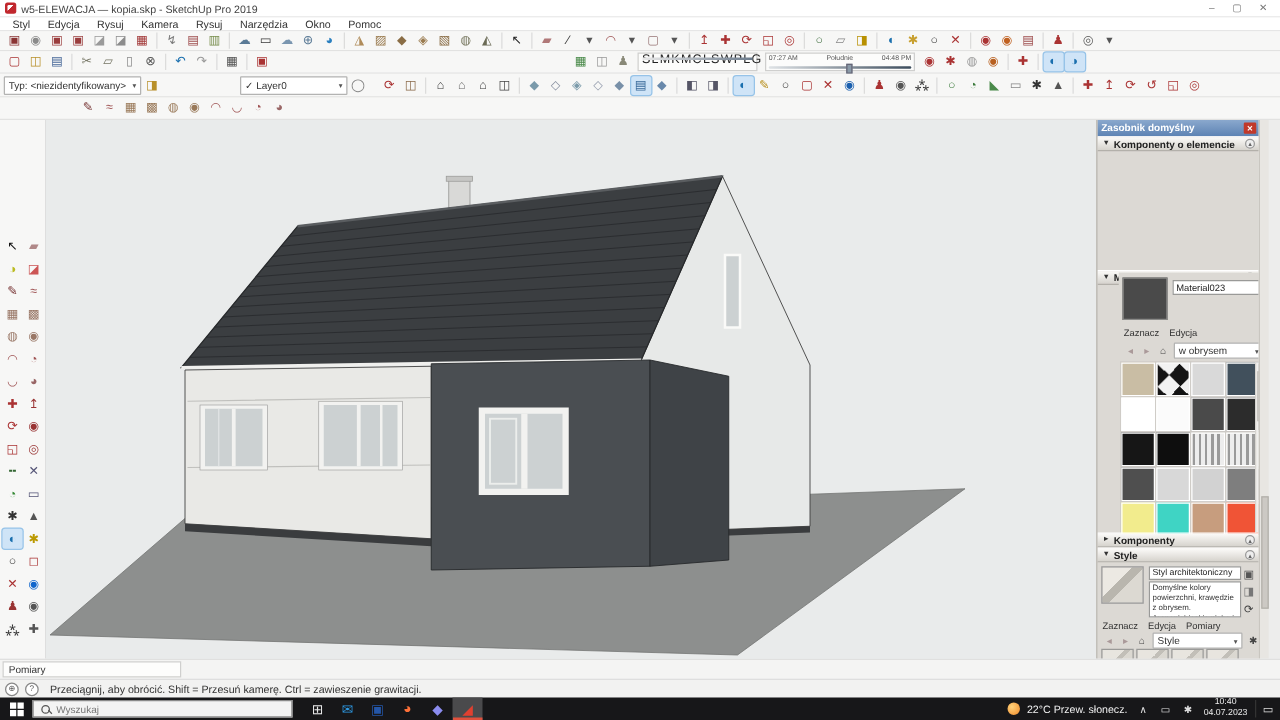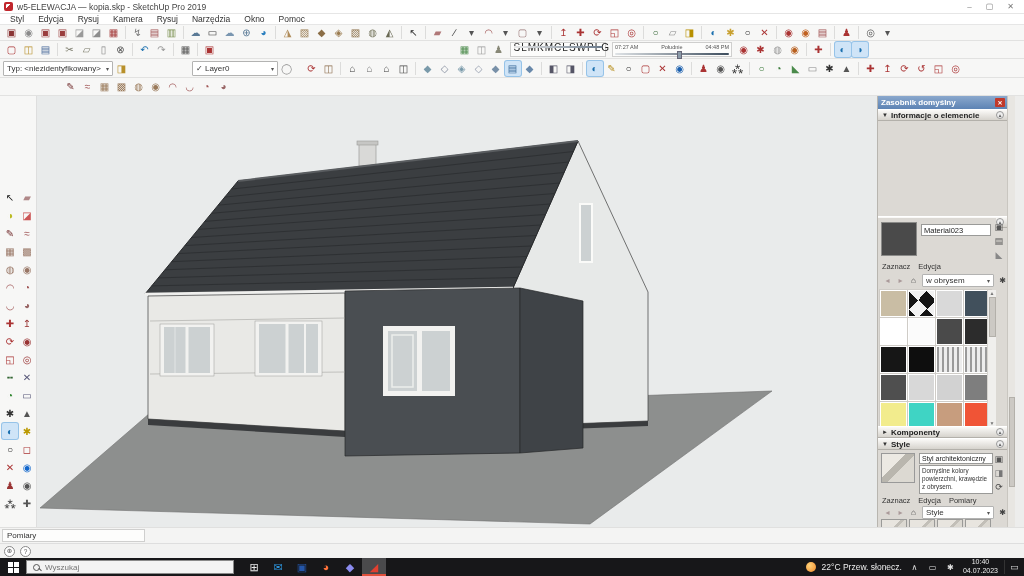--- a/index.html
+++ b/index.html
@@ -39,21 +39,21 @@
 .tray{position:absolute;left:877px;top:0;width:130px;height:431px;background:#dcd9d4;border-left:1px solid #b8b5af;font-size:8px;overflow:hidden}
 .t-title{position:absolute;top:0;left:0;width:130px;height:13px;background:linear-gradient(#8aa8cd,#5d83b4);color:#fff;font-weight:bold;font-size:8px;display:flex;align-items:center;padding:0 3px}
 .t-close{margin-left:auto;width:10px;height:9px;background:#c0392b;color:#fff;font-size:6px;display:flex;align-items:center;justify-content:center;border-radius:1px}
 .t-sec{position:absolute;left:0;width:130px;height:12px;background:linear-gradient(#fbfaf8,#d6d3cd);border-top:1px solid #fff;border-bottom:1px solid #b3b0aa;display:flex;align-items:center;gap:3px;padding:0 4px;font-weight:bold;color:#222}
 .t-sec .schev{margin-left:auto;font-size:5px;color:#666;border:1px solid #999;border-radius:50%;width:8px;height:8px;display:flex;align-items:center;justify-content:center;background:#eee}
 .t-arrow{font-size:6px;color:#333}
 .infobody{position:absolute;top:25px;left:0;width:130px;height:85px;background:#fff;border-bottom:1px solid #b3b0aa}
 .infobody .txt{padding:3px 4px;color:#222}
 .vscroll{position:absolute;right:0;top:0;width:9px;background:#f0efed;border-left:1px solid #d6d4cf;display:flex;flex-direction:column;align-items:center;font-size:5px;color:#777}
 .vthumb{width:7px;background:#ccc9c4;border:1px solid #b3b0aa;margin-top:1px}
-.matbody{position:absolute;top:122px;left:0;width:118px;height:208px;background:#dcd9d4}
+.matbody{position:absolute;top:122px;left:17px;width:118px;height:208px;background:#dcd9d4}
 .mprev{position:absolute;left:3px;top:4px;width:36px;height:34px;border:1px solid #8a8a88}
 .mname{position:absolute;left:43px;top:6px;width:70px;height:12px;background:#fff;border:1px solid #9a9a98;font-size:7.5px;padding:1px 2px;color:#222}
 .sideicons{position:absolute;left:114px;top:3px;display:flex;flex-direction:column;gap:2px}
 .sideicons .ticon{width:13px;height:12px;font-size:9px}
 .ttabs{position:absolute;left:4px;display:flex;gap:8px;font-size:7.5px;color:#333}
 .ttab{cursor:default}
 .navrow{position:absolute;left:3px;display:flex;align-items:center;gap:2px}
 .navrow .ticon{width:12px;height:12px;font-size:8px}
 .mgrid{position:absolute;left:2px;top:72px;display:grid;grid-template-columns:repeat(4,27px);gap:1px}
 .msw{width:27px;height:27px;border:1px solid #fff;box-shadow:0 0 0 1px #cfccc7}
@@ -398,21 +398,21 @@
   </div>
 
   <div class="tray">
     <div class="t-title">
       <span>Zasobnik domyślny</span>
       <span class="t-close">✕</span>
     </div>
 
     <div class="t-sec" style="top:13px">
       <span class="t-arrow">▼</span>
-      <span>Informacje o elemencie</span>
+      <span>Komponenty o elemencie</span>
       <span class="schev">▴</span>
     </div>
 
     <div class="t-sec" style="top:120px">
       <span class="t-arrow">▼</span>
       <span>Materiały</span>
       <span class="schev">▴</span>
     </div>
     <div class="matbody">
       <div class="mprev" style="background:#4a4a4a"></div>
@@ -520,20 +520,21 @@
       <span class="vthumb"></span>
     </div>
 </div>
 
 <div class="vcbrow">
   <div class="vcb"><span>Pomiary</span></div>
 </div>
 <div class="statusrow">
   <span class="stico">⊕</span>
   <span class="stico">?</span>
+  <span class="sttext">Przeciągnij, aby obrócić. Shift = Przesuń kamerę. Ctrl = zawieszenie grawitacji.</span>
 </div>
 
 <div class="taskbar">
   <div class="startbtn">
       <span class="winlogo"></span>
     </div>
   <div class="searchbox">
     <span class="mag"></span>
     <input type="text" placeholder="Wyszukaj" style="">
   </div>

